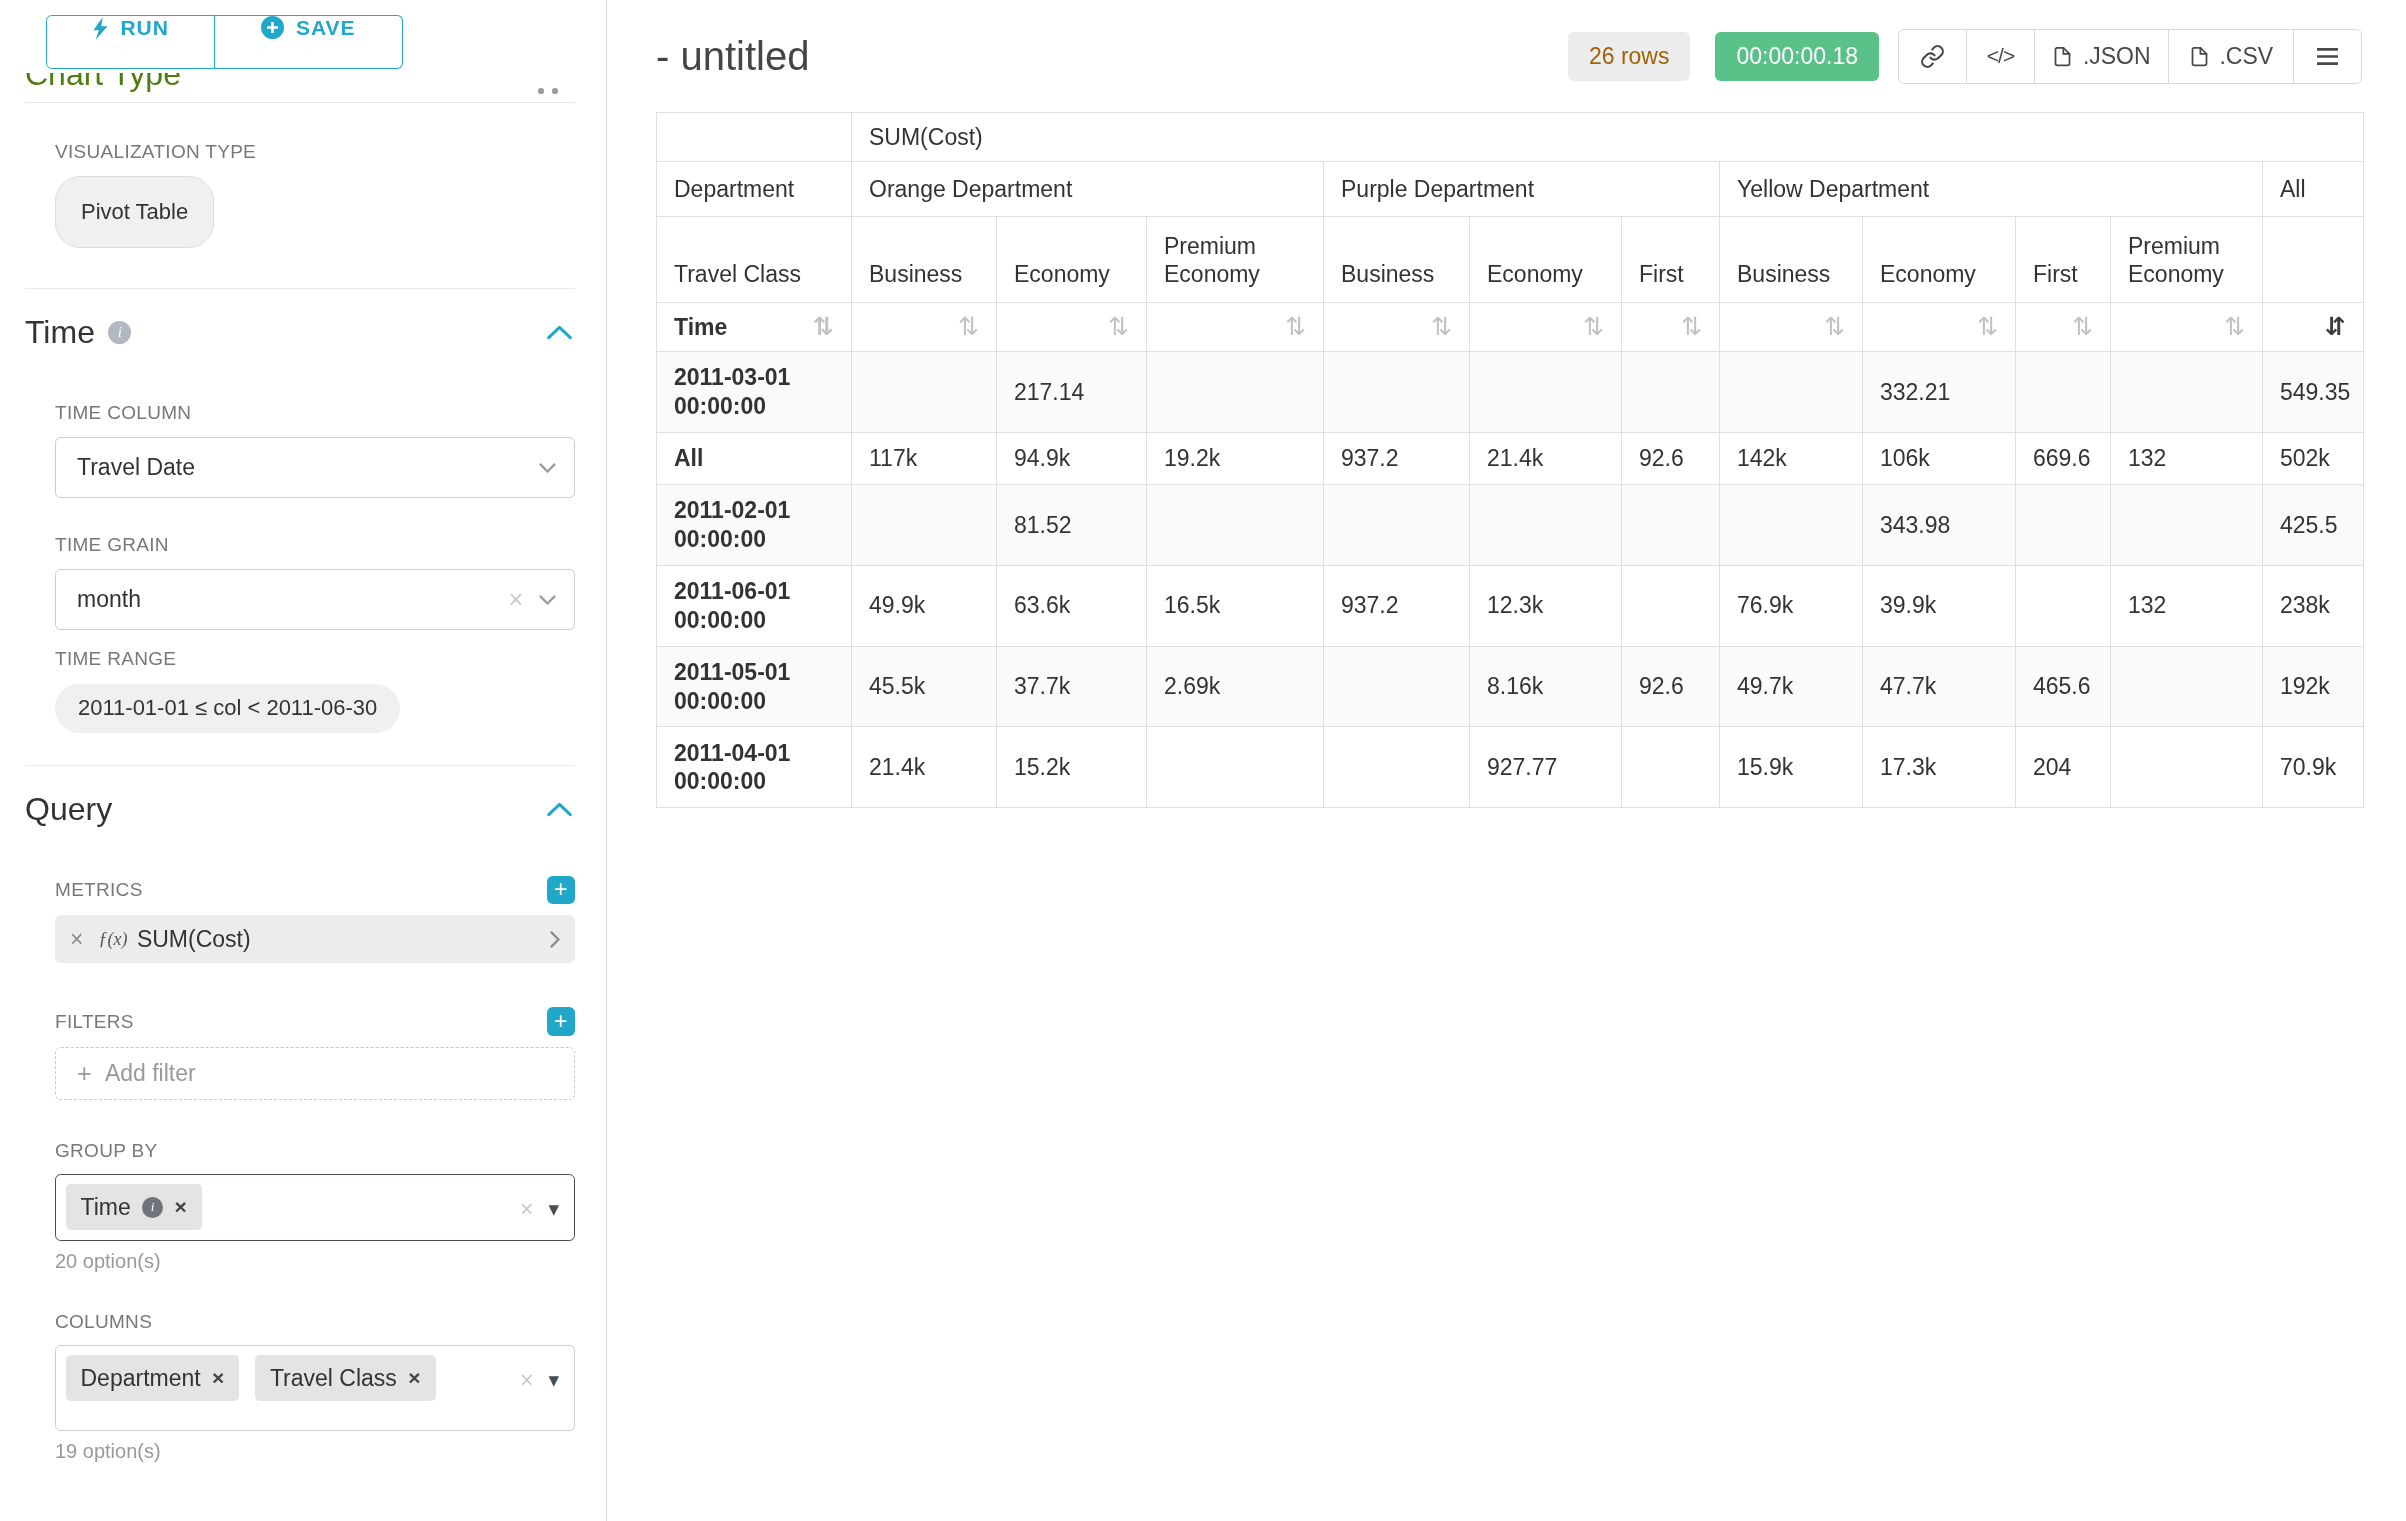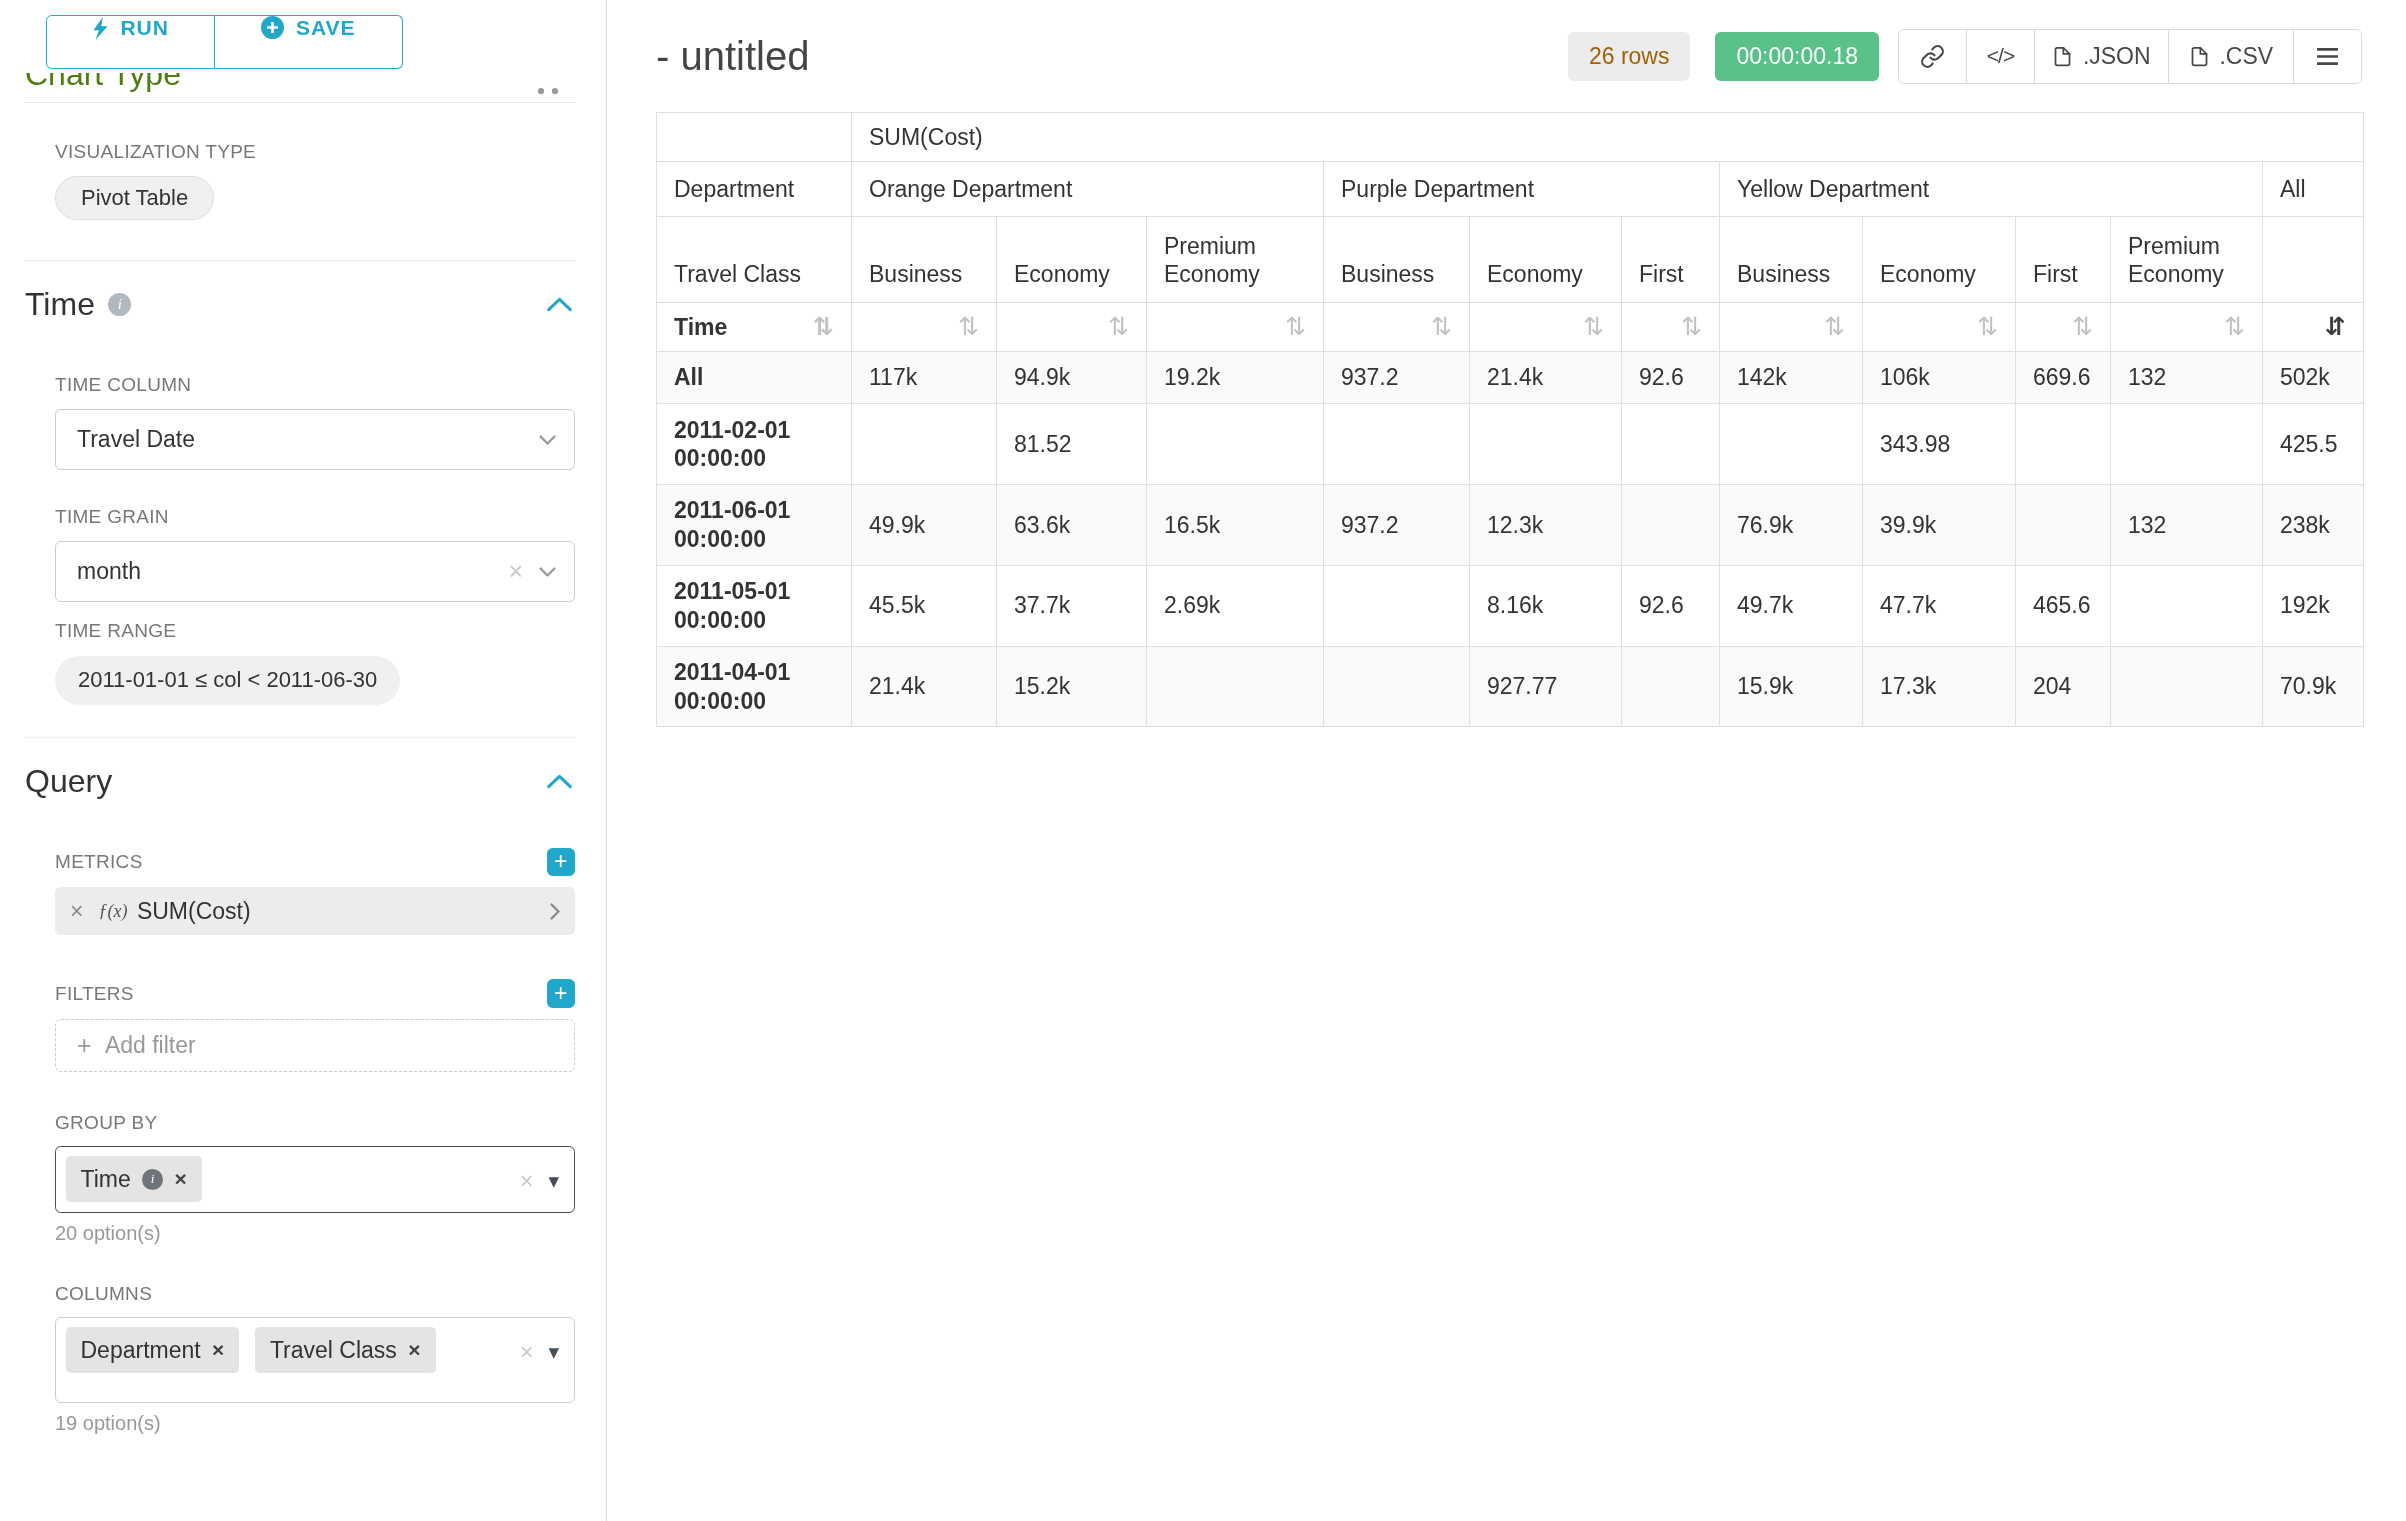--- a/index.html
+++ b/index.html
@@ -24,21 +24,21 @@
   .drag-dots { position: absolute; right: 17px; bottom: 3.8px; display: flex; gap: 8.6px; }
   .drag-dots i { width: 5.7px; height: 5.7px; border-radius: 50%; background: #9a9a9a; display: block; }
 
   .divider { border-bottom: 1px solid #e6e6e6; margin-top: 3.8px; }
   .section-sep { border-bottom: 1px solid #ececec; }
 
   .section-body { padding-left: 30px; }
   .ctl-label { font-size: 19px; color: #787878; letter-spacing: 0.3px; }
   .mt-label { margin-top: 38px; }
 
-  .pill { display: inline-block; margin-top: 13.3px; padding: 8px 25px; background: #f0f0f0;
+  .pill { display: inline-block; margin-top: 13.3px; padding: 22px 25px; background: #f0f0f0;
     border: 1px solid #dedede; border-radius: 25px; font-size: 22px; color: #333; cursor: pointer; }
 
   .section-heading { display: flex; align-items: center; font-size: 32px; color: #333;
     margin-top: 25px; cursor: pointer; }
   .info-circle { width: 23px; height: 23px; border-radius: 50%; background: #b2b8bf; color: #fff;
     font-size: 15px; font-style: italic; display: inline-flex; align-items: center;
     justify-content: center; margin-left: 13.3px; font-family: "Liberation Serif", serif; }
   .heading-chevron { margin-left: auto; margin-right: 1.9px; }
 
   .select { margin-top: 13.3px; height: 61px; border: 1px solid #ccc; border-radius: 5.7px;
@@ -350,20 +350,34 @@
             <th class="sort-cell"><span class="sort-glyph">⇅</span></th>
             <th class="sort-cell"><span class="sort-glyph">⇅</span></th>
             <th class="sort-cell"><span class="sort-glyph">⇅</span></th>
             <th class="sort-cell"><span class="sort-glyph">⇅</span></th>
             <th class="sort-cell"><span class="sort-glyph">⇅</span></th>
             <th class="sort-cell"><span class="sort-glyph active">⇵</span></th>
           </tr>
         </thead>
         <tbody>
           <tr>
+            <th class="rowlbl">2011-03-01 00:00:00</th>
+            <td></td>
+            <td>217.14</td>
+            <td></td>
+            <td></td>
+            <td></td>
+            <td></td>
+            <td></td>
+            <td>332.21</td>
+            <td></td>
+            <td></td>
+            <td>549.35</td>
+          </tr>
+          <tr>
             <th class="rowlbl">All</th>
             <td>117k</td>
             <td>94.9k</td>
             <td>19.2k</td>
             <td>937.2</td>
             <td>21.4k</td>
             <td>92.6</td>
             <td>142k</td>
             <td>106k</td>
             <td>669.6</td>

